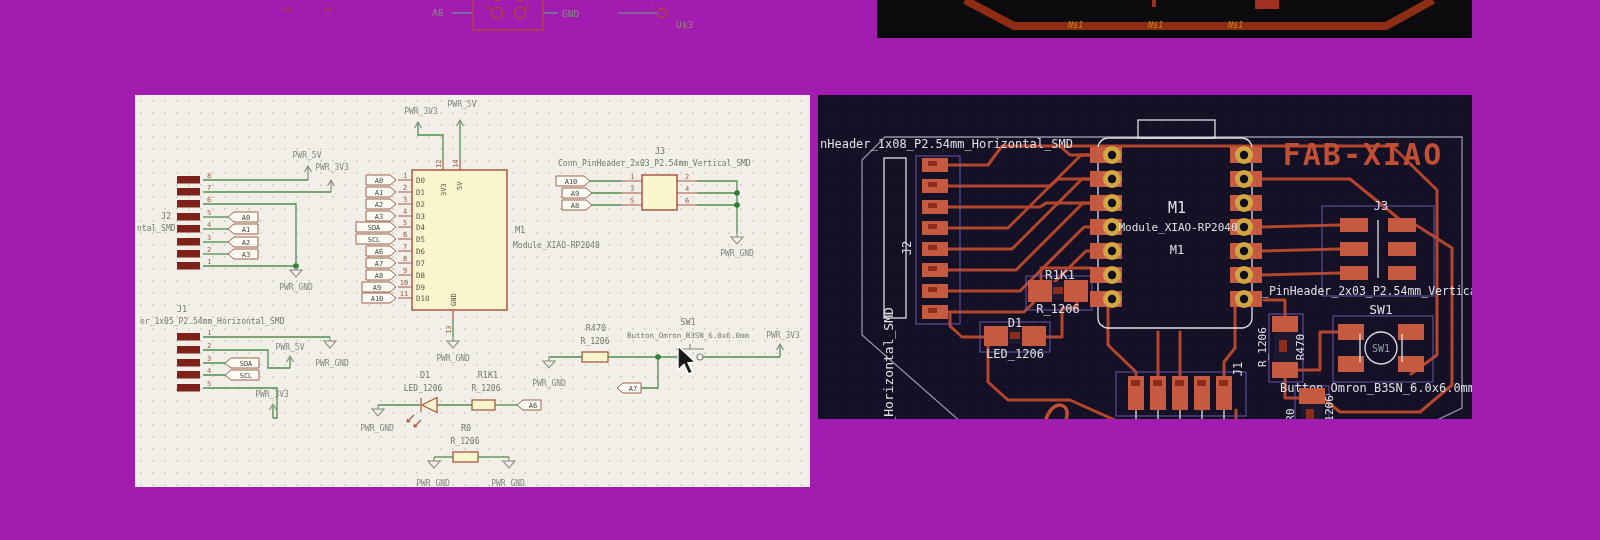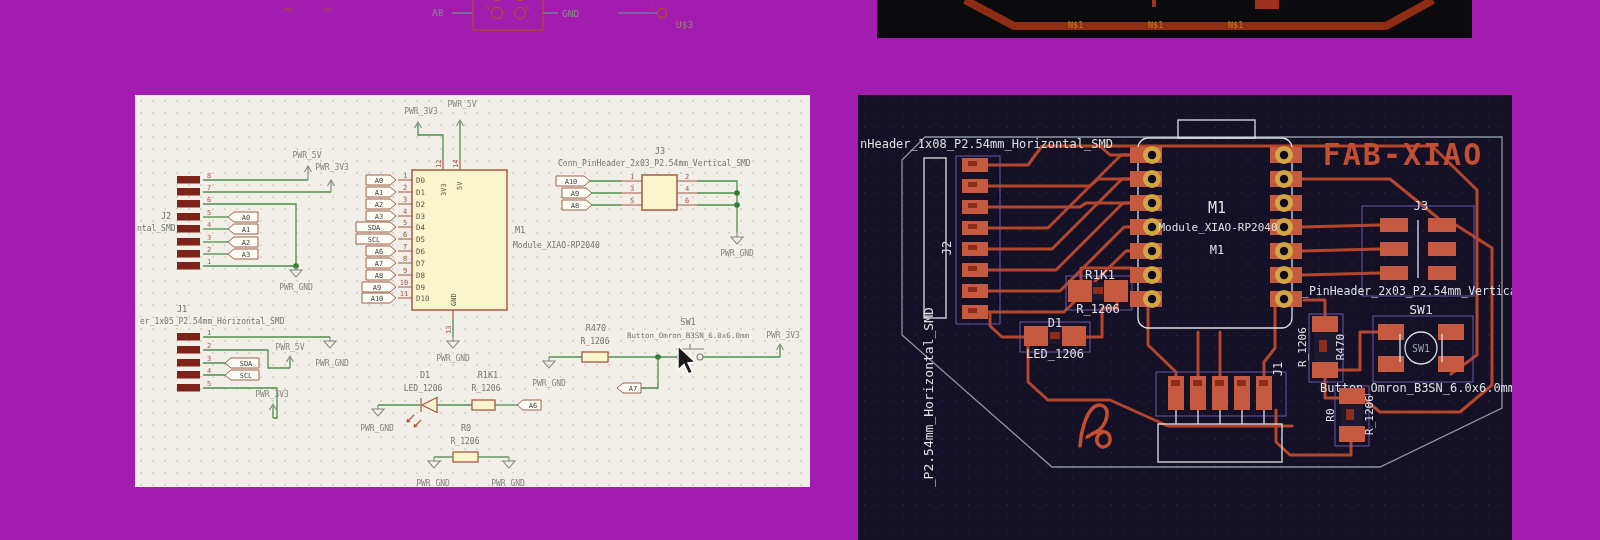--- a/index.html
+++ b/index.html
@@ -1,23 +1,23 @@
 <!DOCTYPE html>
 <html><head>
 <meta charset="utf-8">
 <style>
   html,body{margin:0;padding:0;background:#ffffff;}
   #canvas{position:relative;width:1600px;height:540px;background:#a21caf;overflow:hidden;
           font-family:"DejaVu Sans Mono",monospace;}
   .panel{position:absolute;overflow:hidden;}
   #sch-panel{left:135px;top:95px;width:675px;height:392px;background:#f1efe8;
     background-image:radial-gradient(#d9d6c9 0.8px,transparent 0.9px);background-size:12px 12px;}
-  #pcb-panel{left:858px;top:95px;width:654px;height:445px;background:#141126;
+  #pcb-panel{left:818px;top:95px;width:654px;height:324px;background:#141126;
     background-image:radial-gradient(#343050 0.9px,transparent 1px);background-size:13px 13px;}
-  #top-board{left:877px;top:0;width:595px;height:38px;background:#0b0b0d;}
+  #top-board{left:877px;top:0;width:595px;height:38px;background:#0b0b0d;font-style:italic;}
   #top-sch{left:0;top:0;width:810px;height:45px;}
   svg{position:absolute;left:0;top:0;}
   svg text{font-family:"DejaVu Sans Mono",monospace;}
   .sgrey{fill:#83867e;}        
   .sref{fill:#74776e;}         
   .spin{fill:#9b5a4a;}         
   .sname{fill:#55584f;}        
   .hextx{fill:#3f423c;}        
   .wire{stroke:#4f8f4f;stroke-width:1.3;fill:none;}
   .pstub{stroke:#a85a43;stroke-width:1.2;fill:none;}

